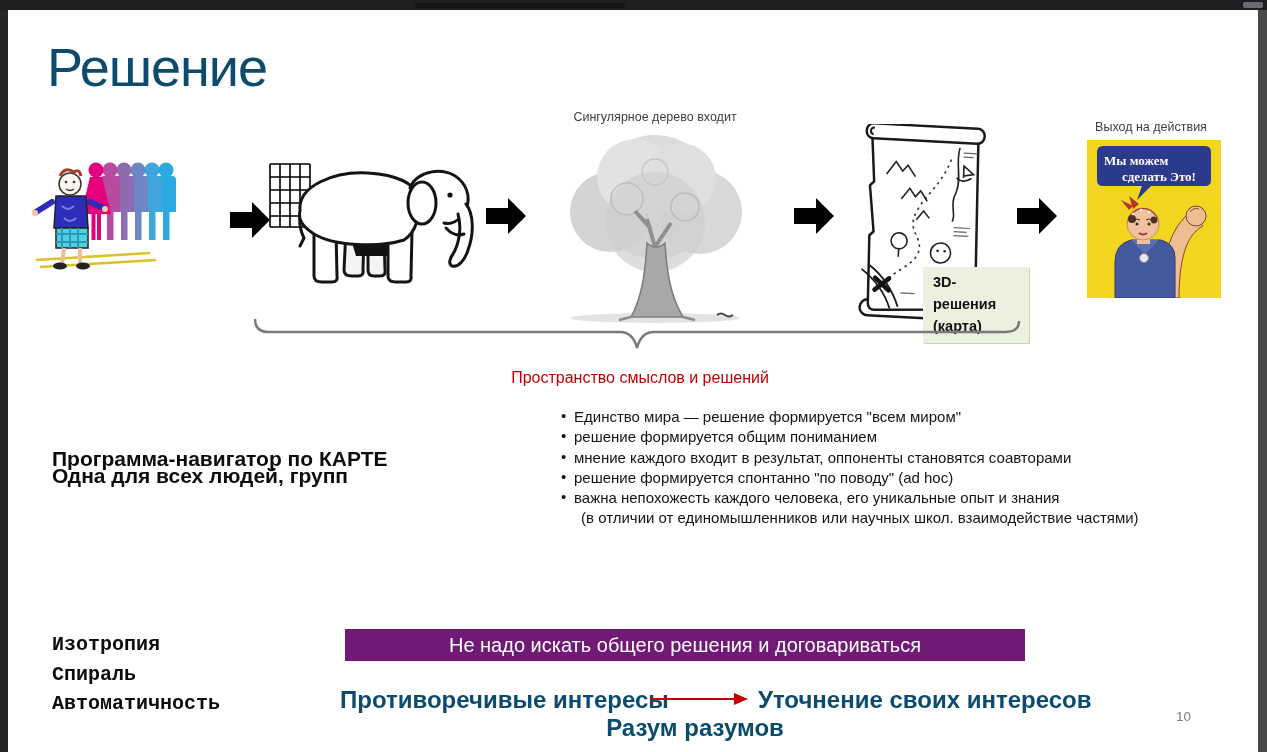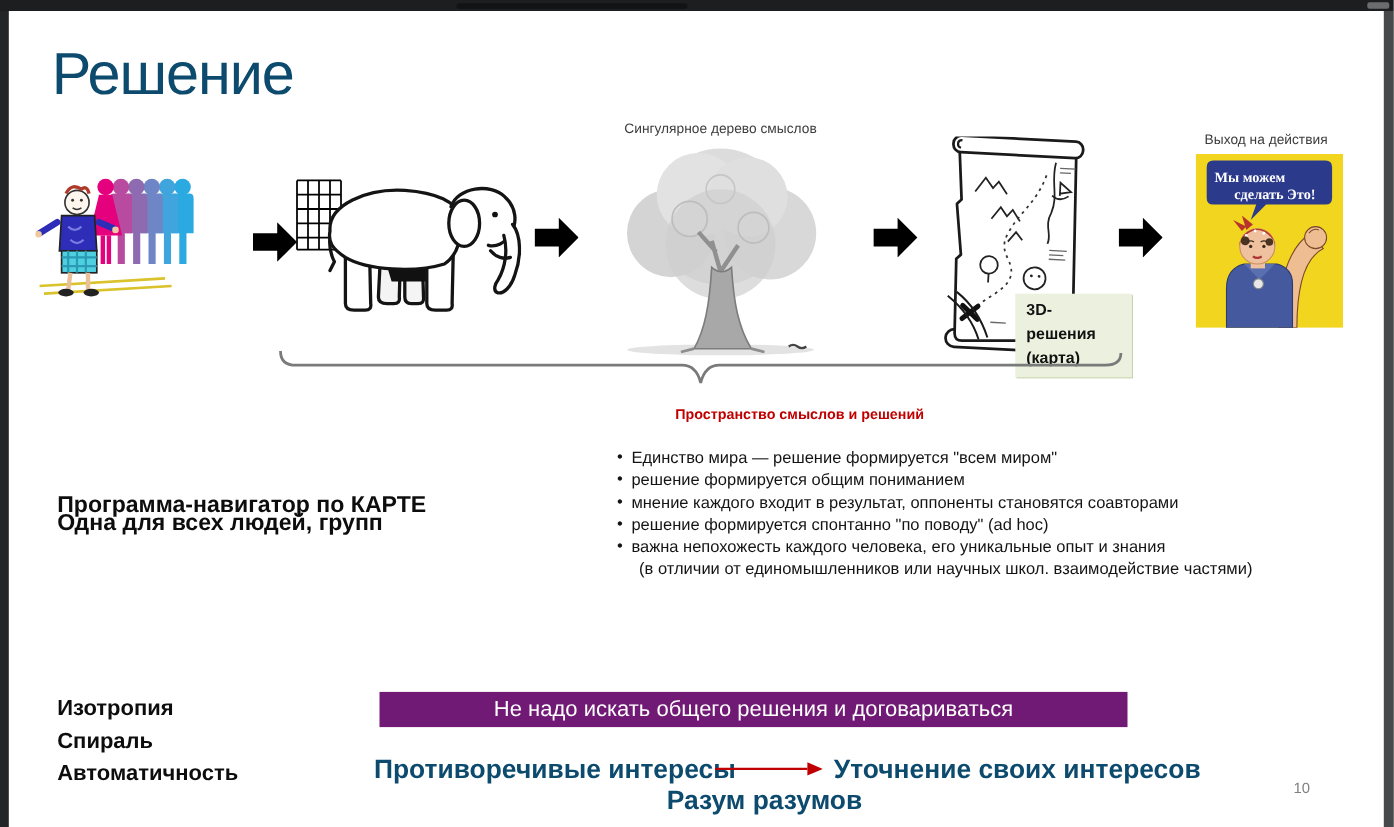--- a/index.html
+++ b/index.html
@@ -15,33 +15,33 @@
   .abs{position:absolute;}
   .title{left:47px;top:36px;font-size:54px;font-weight:400;color:#0c4a6e;letter-spacing:-1px;}
 
   .small-label{font-size:12.5px;color:#3d3d3d;text-align:center;}
   .tree-label{left:535px;top:110px;width:240px;}
   .poster-label{left:1088px;top:120px;width:126px;}
 
   .tag{left:923px;top:267px;width:86px;background:#EBF1DE;padding:5px 10px 6px 10px;
        box-shadow:1px 1px 0 #c9d6ae;font-size:14.5px;font-weight:700;line-height:1.5;color:#111;}
 
-  .brace-label{left:440px;top:369px;width:400px;text-align:right;
-               font-size:13px;font-weight:700;color:#C00000;}
+  .brace-label{left:440px;top:369px;width:400px;text-align:center;
+               font-size:16px;font-weight:400;color:#C00000;}
 
   .nav1{left:52px;top:420px;font-size:21px;font-weight:700;color:#0d0d0d;margin-top:27px;}
   .nav2{left:52px;top:464px;font-size:21px;font-weight:700;color:#0d0d0d;}
 
   .bullets{left:561px;top:407px;width:600px;margin:0;padding:0;list-style:none;
            font-size:15px;line-height:20.3px;color:#141414;}
   .bullets li{position:relative;padding-left:13px;}
   .bullets li.bullet::before{content:"\2022";position:absolute;left:0;top:-1px;font-size:15px;}
   .bullets li.cont{padding-left:20px;}
 
-  .keywords{left:52px;top:630px;font-size:20px;font-weight:700;line-height:29.5px;color:#0d0d0d;}
+  .keywords{left:52px;top:630px;font-size:20px;font-weight:700;line-height:29.5px;color:#0d0d0d;font-family:Liberation Mono, monospace;}
 
   .banner{left:345px;top:629px;width:680px;height:32px;background:#701a75;
           color:#fff;font-size:20px;line-height:32px;text-align:center;}
 
   .red{color:#0c4a6e;font-weight:700;font-size:24px;}
   .red-left{left:340px;top:686px;}
   .red-right{left:758px;top:686px;}
   .red-bottom{left:545px;top:714px;width:300px;text-align:center;}
 
   .pagenum{left:1176px;top:709px;font-size:13.5px;color:#808080;}
@@ -135,21 +135,21 @@
       <path d="M204,54 C212,64 212,84 206,100 C203,110 196,118 190,116 C186,114 188,108 191,104 C197,94 200,78 196,64" fill="#fff"></path>
       <path d="M184,78 C189,84 196,86 202,84" fill="none"></path>
       <circle cx="188" cy="45" r="2.6" fill="#111" stroke="none"></circle>
     </g>
   </svg>
 
   <svg class="abs" style="left:486px;top:198px" width="40" height="36" viewBox="0 0 40 36">
     <polygon points="0,10 22,10 22,0 40,18 22,36 22,26 0,26" fill="#000"></polygon>
   </svg>
 
-  <div class="abs small-label tree-label">Сингулярное дерево смыслов</div>
+  <div class="abs small-label tree-label">Сингулярное дерево входит</div>
   <svg class="abs" style="left:535px;top:127px" width="240" height="200" viewBox="0 0 240 200">
     <ellipse cx="120" cy="191" rx="85" ry="5" fill="#e3e3e3"></ellipse>
     <circle cx="120" cy="70" r="62" fill="#dcdcdc"></circle>
     <circle cx="75" cy="85" r="40" fill="#d4d4d4"></circle>
     <circle cx="165" cy="85" r="42" fill="#d8d8d8"></circle>
     <circle cx="100" cy="50" r="38" fill="#e2e2e2"></circle>
     <circle cx="145" cy="52" r="36" fill="#dfdfdf"></circle>
     <circle cx="120" cy="95" r="50" fill="#cfcfcf" opacity="0.7"></circle>
     <circle cx="92" cy="72" r="16" fill="none" stroke="#bdbdbd" stroke-width="1.5"></circle>
     <circle cx="150" cy="80" r="14" fill="none" stroke="#bdbdbd" stroke-width="1.5"></circle>

